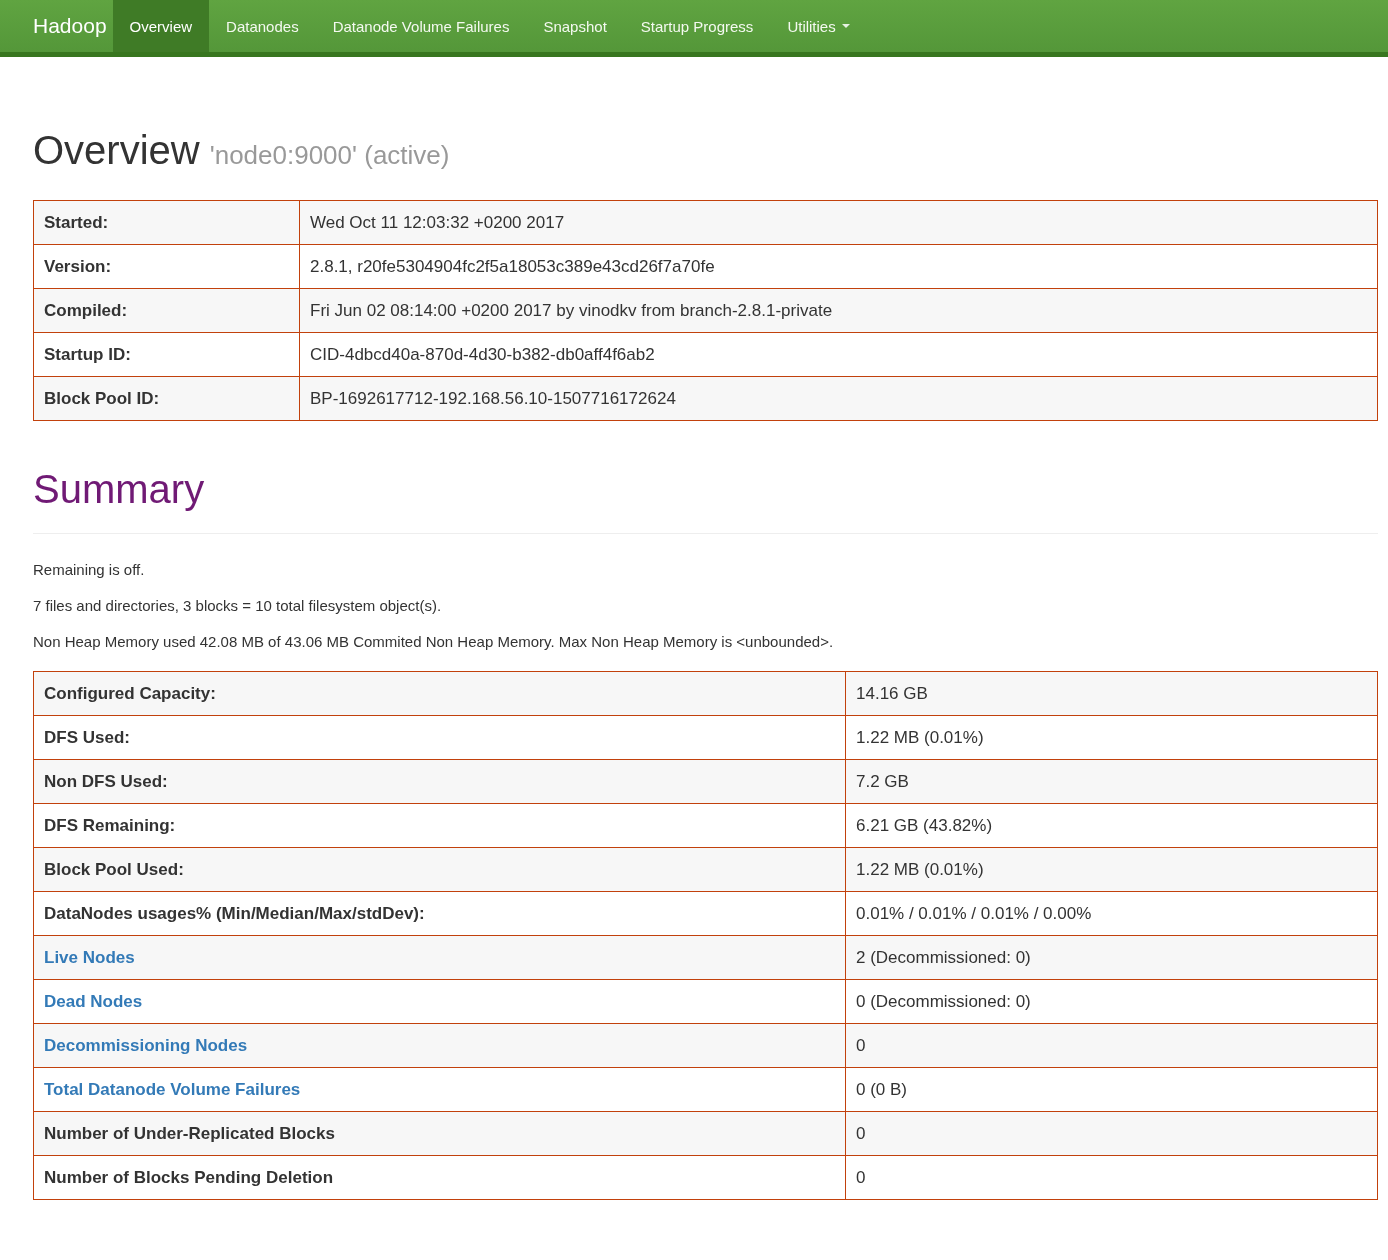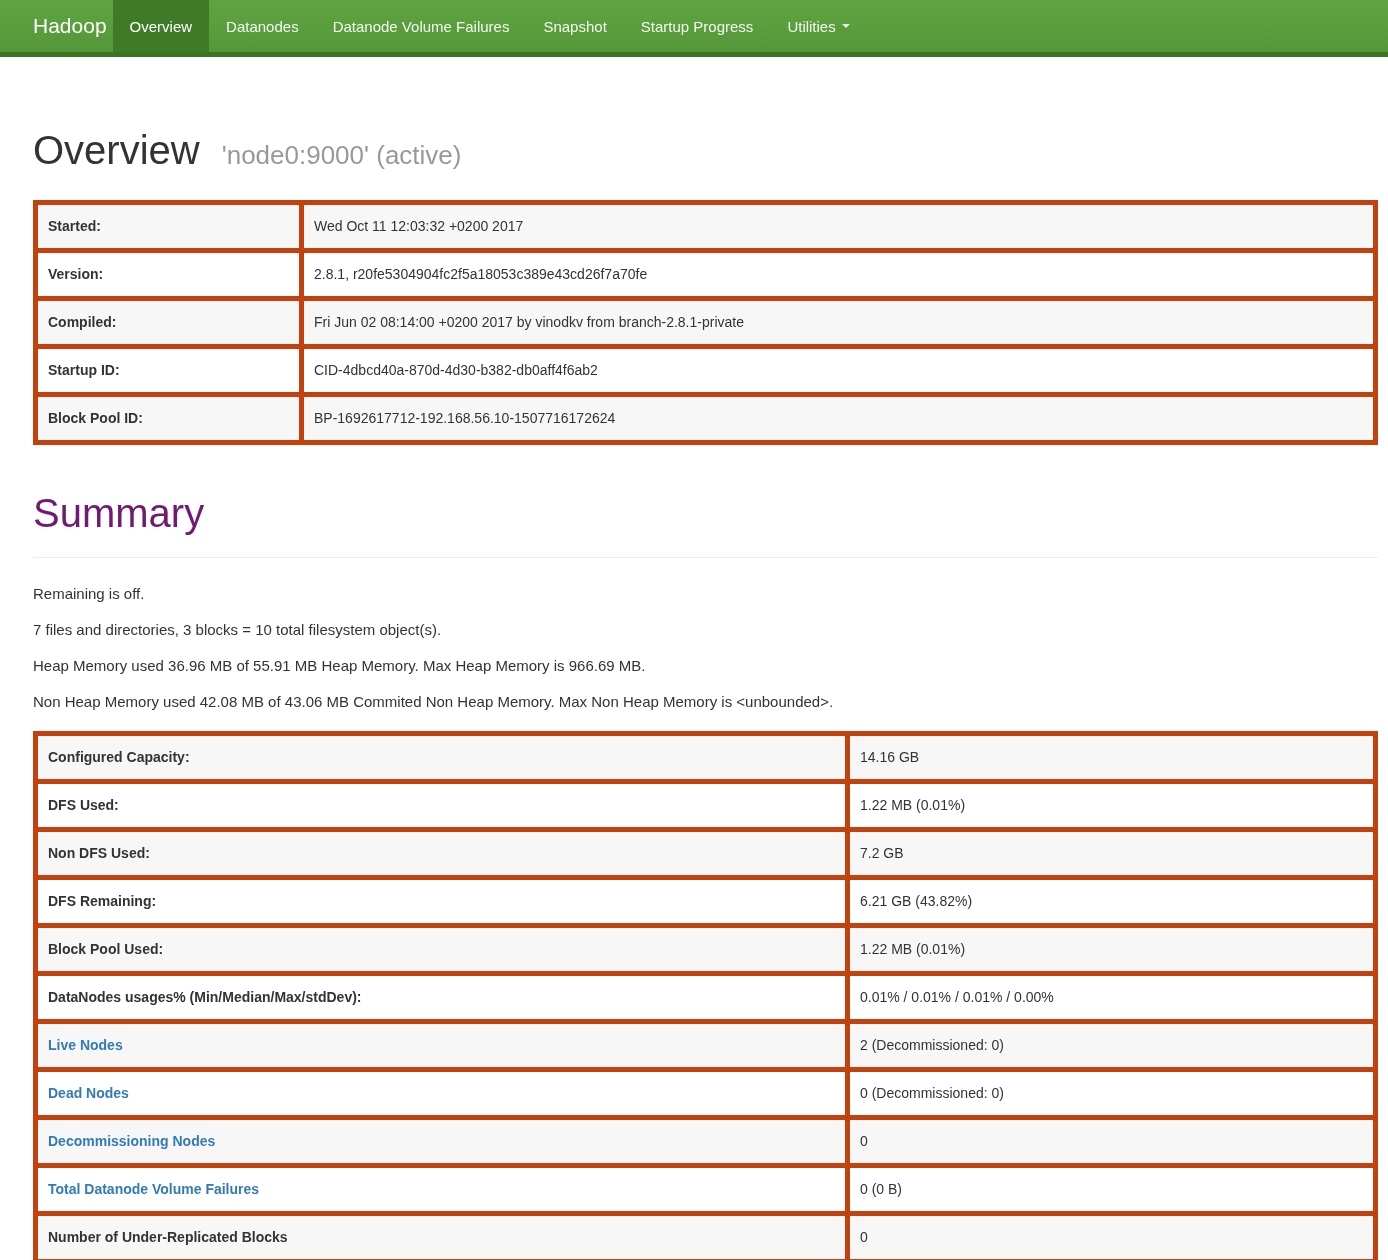--- a/index.html
+++ b/index.html
@@ -51,46 +51,46 @@
   h1.page-title {
     margin: 71px 0 27px;
     font-size: 40px;
     font-weight: 400;
     color: #333;
   }
   h1.page-title .subtitle {
     font-size: 26px;
     color: #999;
     font-weight: 400;
-    margin-left: 22px;
+    margin-left: 10px;
     text-align: center;
   }
   h2.section-title {
     margin: 46px 0 0;
     font-size: 40px;
     font-weight: 400;
     color: #701a75;
   }
   hr.section-rule {
     border: 0;
     border-top: 1px solid #eee;
     margin: 21px 0 26px;
   }
 
   table.kv {
     border-collapse: collapse;
     width: 1345px;
     table-layout: fixed;
   }
   table.kv th, table.kv td {
-    border: 5px solid #c2410c;
+    border: 1px solid #c2410c;
     padding: 12px 10px;
     text-align: left;
     vertical-align: middle;
-    font-size: 14px;
+    font-size: 17px;
     line-height: 19px;
     overflow: hidden;
   }
   table.kv th { font-weight: bold; color: #333; }
   table.kv tr:nth-child(odd) { background: #f7f7f7; }
   table.kv tr:nth-child(even) { background: #fff; }
   table.t1 th { width: 266px; }
   table.t2 th { width: 812px; }
   table.t2 { margin-top: 20px; }
 
@@ -154,21 +154,20 @@
       </tr>
     </tbody>
   </table>
 
   <h2 class="section-title">Summary</h2>
   <hr class="section-rule">
 
   <div class="paras">
     <p>Remaining is off.</p>
     <p>7 files and directories, 3 blocks = 10 total filesystem object(s).</p>
-    <p>Heap Memory used 36.96 MB of 55.91 MB Heap Memory. Max Heap Memory is 966.69 MB.</p>
     <p>Non Heap Memory used 42.08 MB of 43.06 MB Commited Non Heap Memory. Max Non Heap Memory is &lt;unbounded&gt;.</p>
   </div>
 
   <table class="kv t2">
     <tbody>
       <tr>
         <th>Configured Capacity:</th>
         <td>14.16 GB</td>
       </tr>
       <tr>

